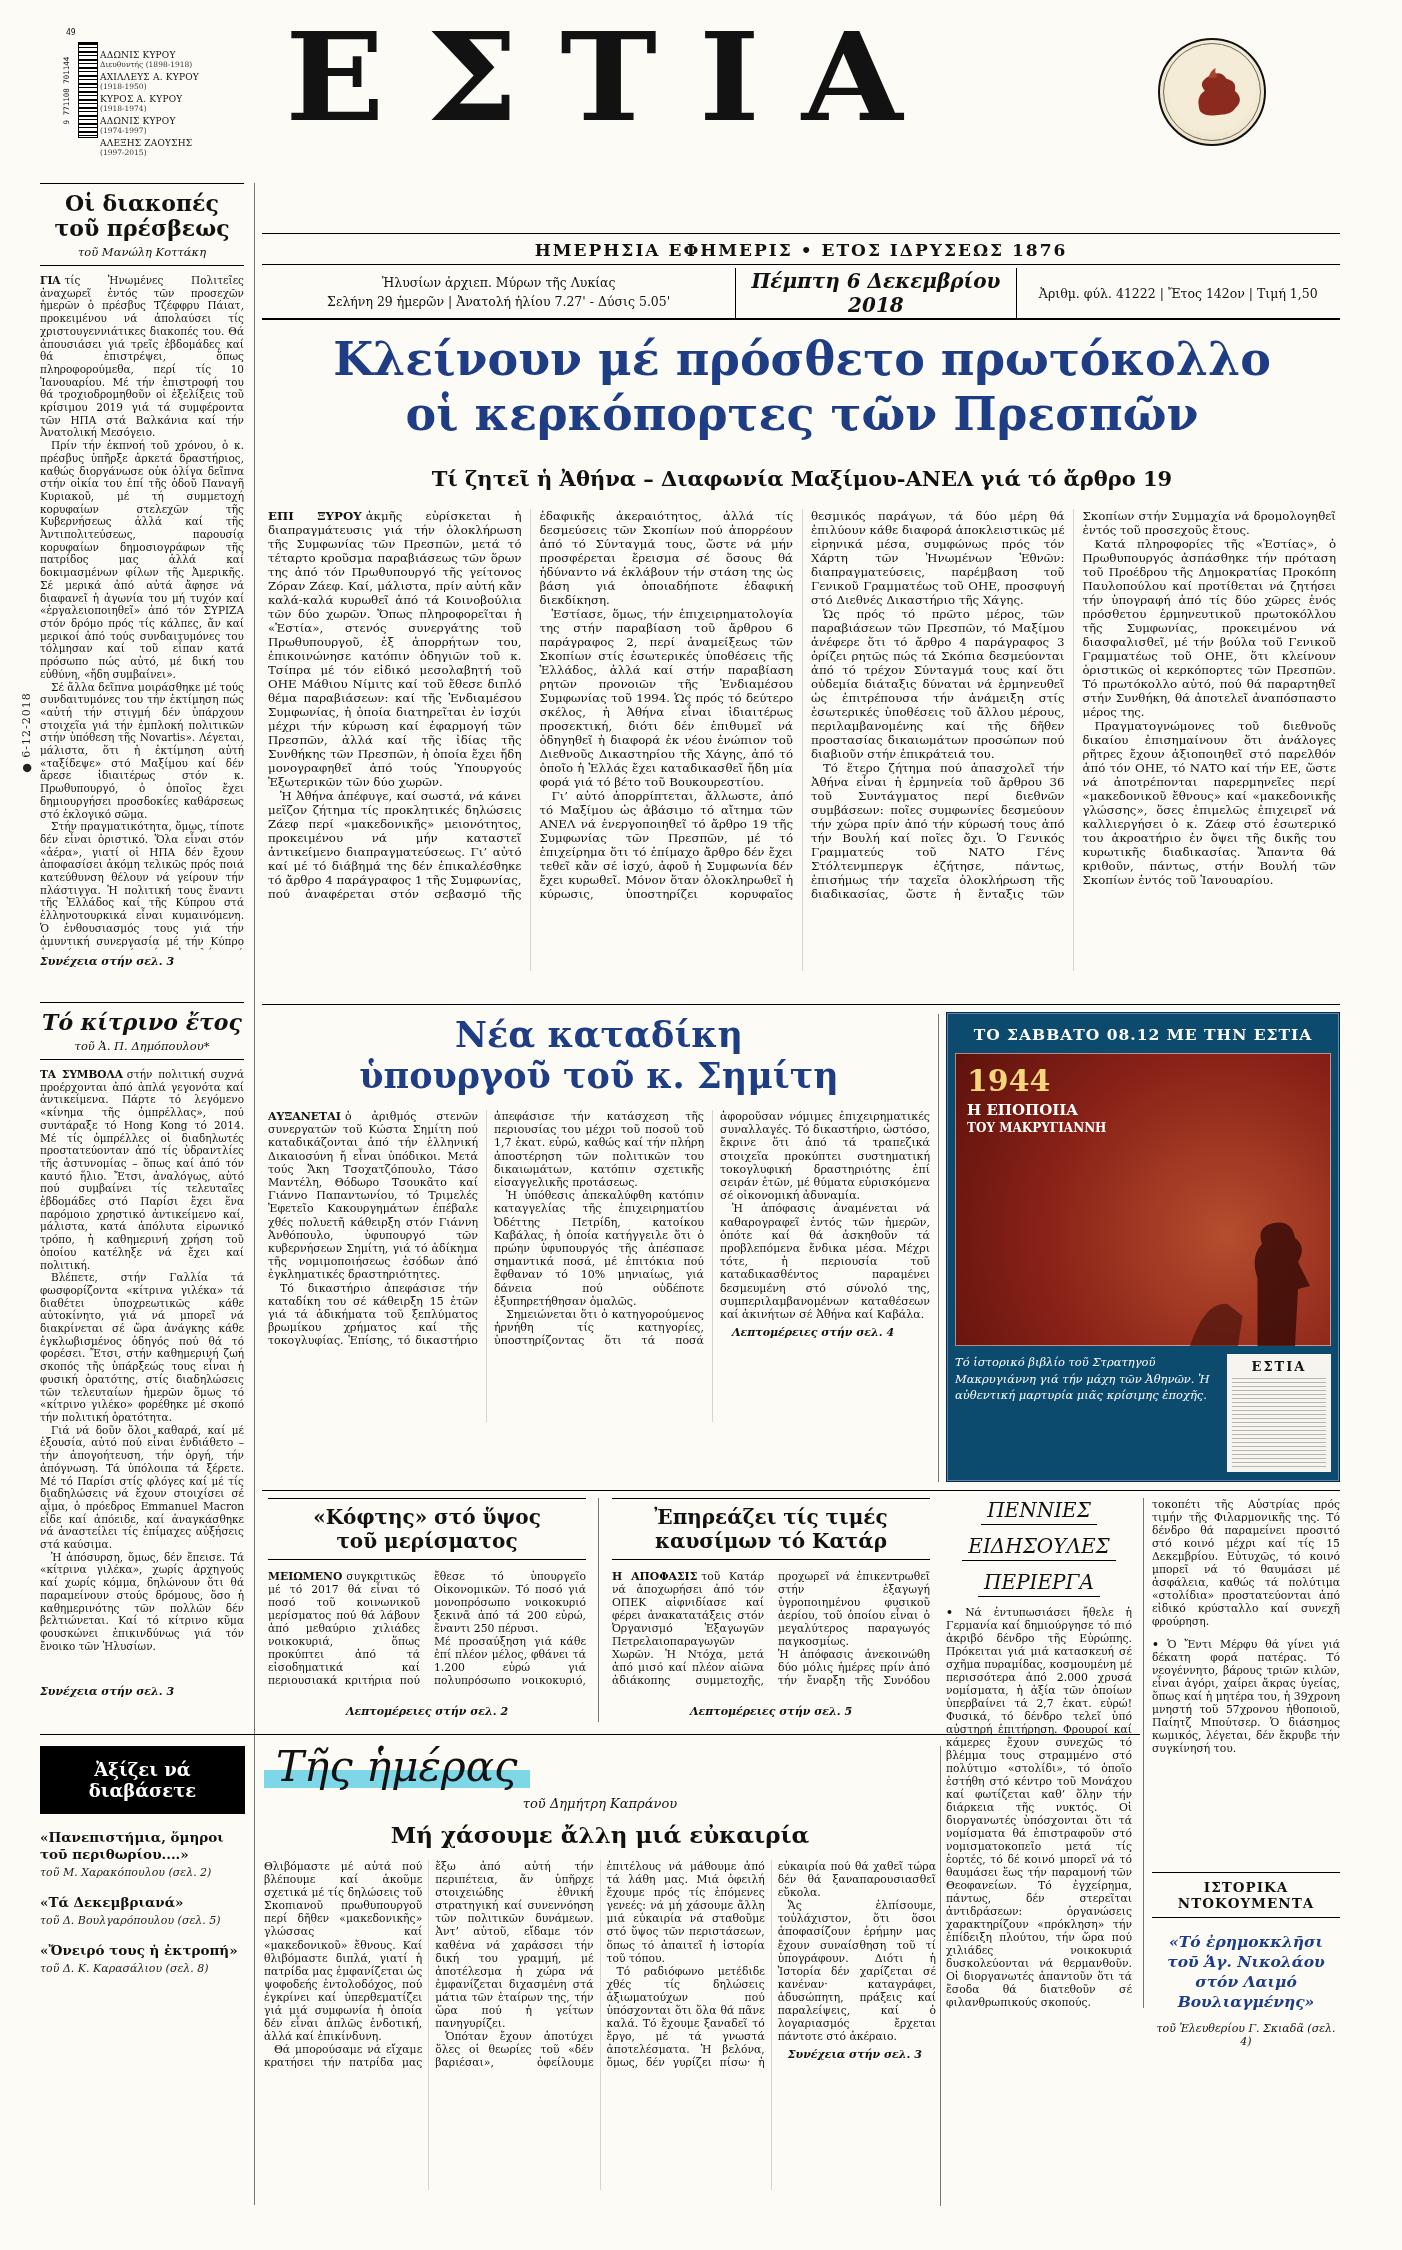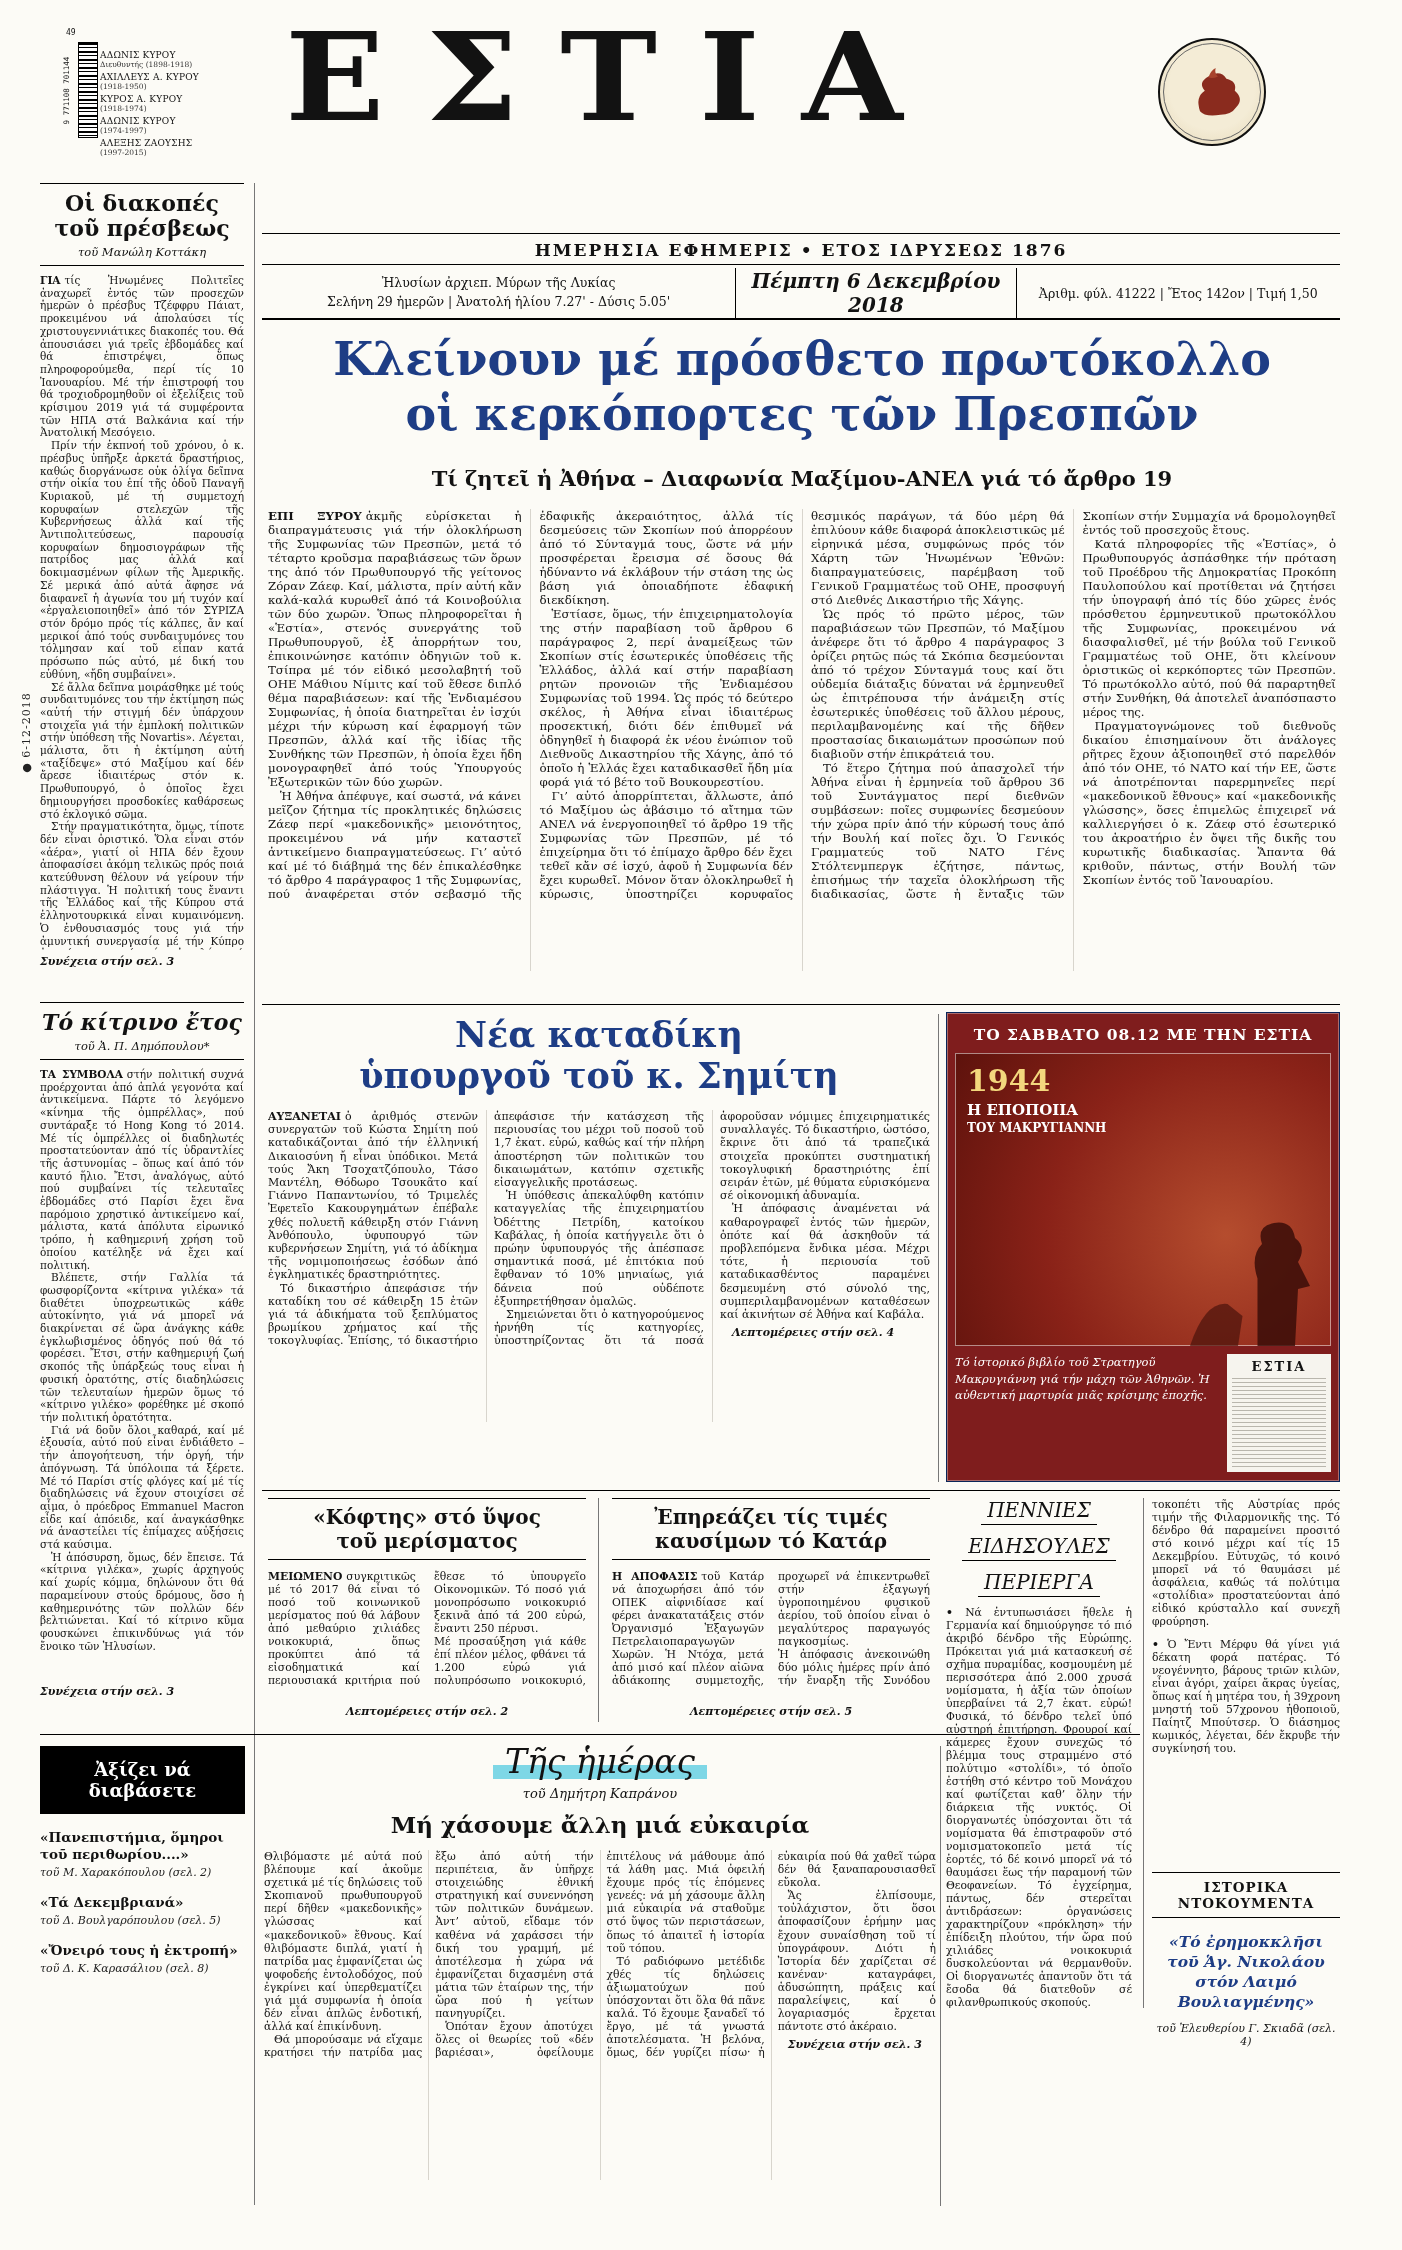--- a/index.html
+++ b/index.html
@@ -72,21 +72,21 @@
   
   .simitis { position:absolute; left:268px; top:1014px; width:662px; }
   .h2line { text-align:center; font-size:35px; line-height:41px; font-weight:bold; color:#1e3d85; }
   .sim-sub { text-align:center; font-size:17.5px; font-weight:bold; margin-top:10px; }
   .sim-body { margin-top:14px; height:312px; overflow:hidden; column-count:3; column-gap:16px;
               column-rule:1px solid #d8d5cd; font-size:11px; line-height:13.2px; }
   .sim-body p + p { text-indent:12px; }
 
   
   .promo { position:absolute; left:946px; top:1012px; width:394px; height:470px;
-           background:#7f1d1d; border:1px solid #0a2558; padding:8px;
+           background:#0c4a6e; border:1px solid #0a2558; padding:8px;
            box-shadow:inset 0 0 0 1px rgba(255,255,255,.35); }
   .promo-head { color:#fff; font-size:15.5px; font-weight:bold; text-align:center;
                 letter-spacing:1px; padding:4px 0 9px; }
   .promo-img { position:relative; height:293px;
                background:radial-gradient(circle at 72% 62%, #b54d2e, #8a2218 55%, #5d120c);
                box-shadow:inset 0 0 0 1px rgba(255,255,255,.5); overflow:hidden; }
   .pi-1944 { position:absolute; left:12px; top:10px; font-size:30px; font-weight:bold; color:#f3d77d; }
   .pi-t2 { position:absolute; left:12px; top:48px; font-size:15px; font-weight:bold; color:#fff; }
   .pi-t3 { position:absolute; left:12px; top:68px; font-size:12px; font-weight:bold; color:#fff; }
   .promo-bottom { display:flex; gap:8px; margin-top:8px; height:118px; }
@@ -117,21 +117,21 @@
   
   .reads { position:absolute; left:40px; top:1746px; width:205px; }
   .reads-box { background:#000; color:#fff; text-align:center; font-size:18px; font-weight:bold;
                padding:13px 6px; }
   .read-item { margin-top:15px; }
   .read-title { font-size:13.5px; font-weight:bold; line-height:17px; }
   .read-author { font-size:11px; font-style:italic; margin-top:3px; color:#222; }
 
   
   .daily { position:absolute; left:264px; top:1742px; width:672px; }
-  .daily-title { text-align:center; font-size:33px; font-style:italic; }
+  .daily-title { text-align:left; font-size:42px; font-style:italic; }
   .hl { background:linear-gradient(180deg, rgba(0,0,0,0) 58%, #7ed7e6 58%, #7ed7e6 94%, rgba(0,0,0,0) 94%);
         padding:0 12px; }
   .daily-author { text-align:center; font-size:13px; font-style:italic; margin-top:5px; }
   .daily-headline { text-align:center; font-size:23px; font-weight:bold; margin-top:10px; }
   .daily-body { margin-top:12px; height:330px; overflow:hidden; column-count:4; column-gap:13px;
                 column-rule:1px solid #d8d5cd; font-size:10.8px; line-height:13.1px; }
   .daily-body p + p { text-indent:10px; }
 
   
   .hist { position:absolute; left:1152px; top:1872px; width:188px; }

